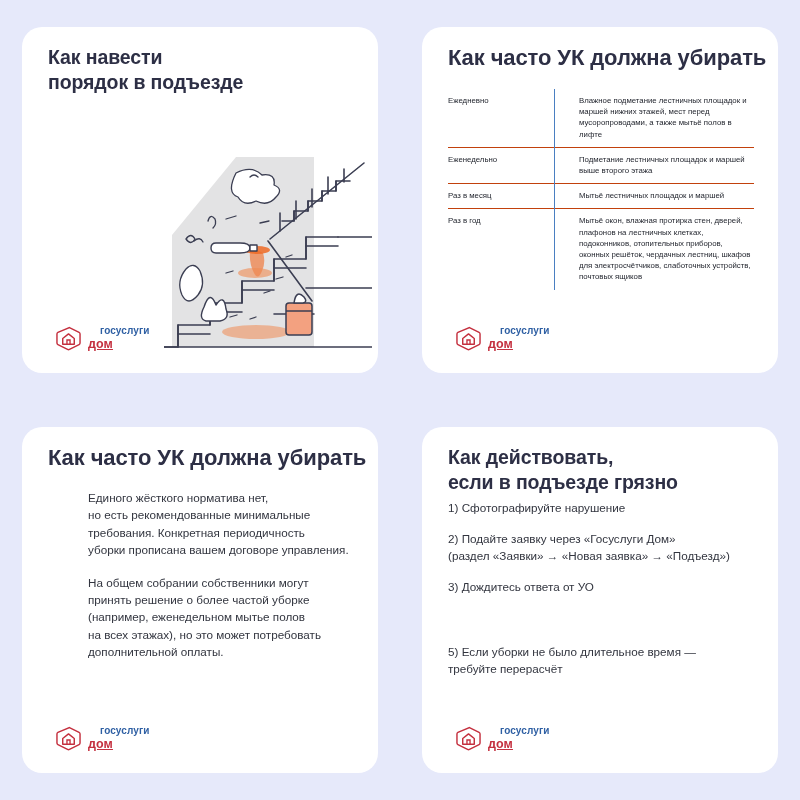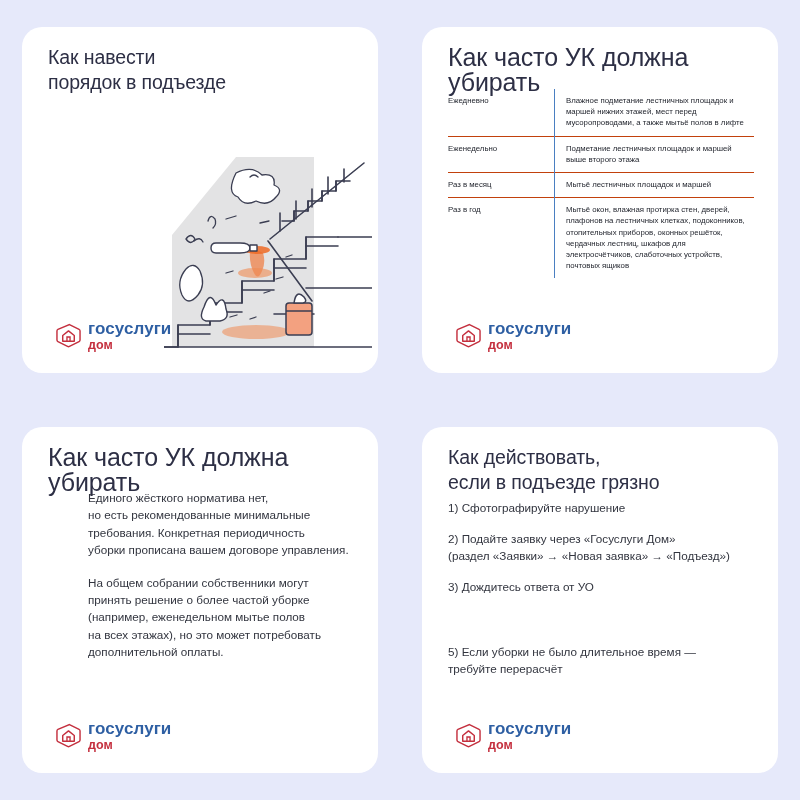--- a/index.html
+++ b/index.html
@@ -39,28 +39,28 @@
     box-sizing: border-box;
     overflow: hidden;
   }
   
   .card-title {
     position: absolute;
     left: 26px;
     top: 18px;
     margin: 0;
     color: #2d2f45;
-    font-weight: normal;
+    font-weight: bold;
     font-size: 19.5px;
     line-height: 25px;
     letter-spacing: -0.1px;
     white-space: pre-line;
   }
   .card-title.small {
-    font-size: 25px;
+    font-size: 22px;
   }
   
   .logo {
     position: absolute;
     left: 34px;
     bottom: 22px;
     display: flex;
     align-items: center;
     gap: 7px;
   }
@@ -68,33 +68,35 @@
     width: 25px;
     height: 25px;
     flex: 0 0 25px;
   }
   .logo-text {
     display: flex;
     flex-direction: column;
     line-height: 1;
   }
   .logo-top {
-    font-size: 17px;
+    font-size: 10px;
     font-weight: bold;
     color: #2e5fa3;
     letter-spacing: 0.1px;
     text-transform: lowercase;
+    margin-left: 12px;
   }
   .logo-bottom {
     font-size: 12.5px;
     font-weight: bold;
     color: #c4303f;
     letter-spacing: 0.1px;
     margin-top: 2px;
     text-transform: lowercase;
+    text-decoration: underline;
   }
   
   .illus {
     position: absolute;
     right: 6px;
     bottom: 22px;
     width: 208px;
     height: 200px;
   }
   
@@ -116,21 +118,21 @@
   .freq-table tr:first-child td {
     border-top: none;
     margin-top: 19px;
   }
   .freq-table td.lbl {
     width: 96px;
     padding-right: 10px;
   }
   .freq-table td.val {
     border-left: 1.4px solid #4a7fc1;
-    padding-left: 11px;
+    padding-left: 24px;
   }
   .freq-table tr:first-child td.val {
     border-left: 1.4px solid #4a7fc1;
   }
   
   .body-copy {
     position: absolute;
     left: 26px;
     top: 62px;
     width: 312px;

